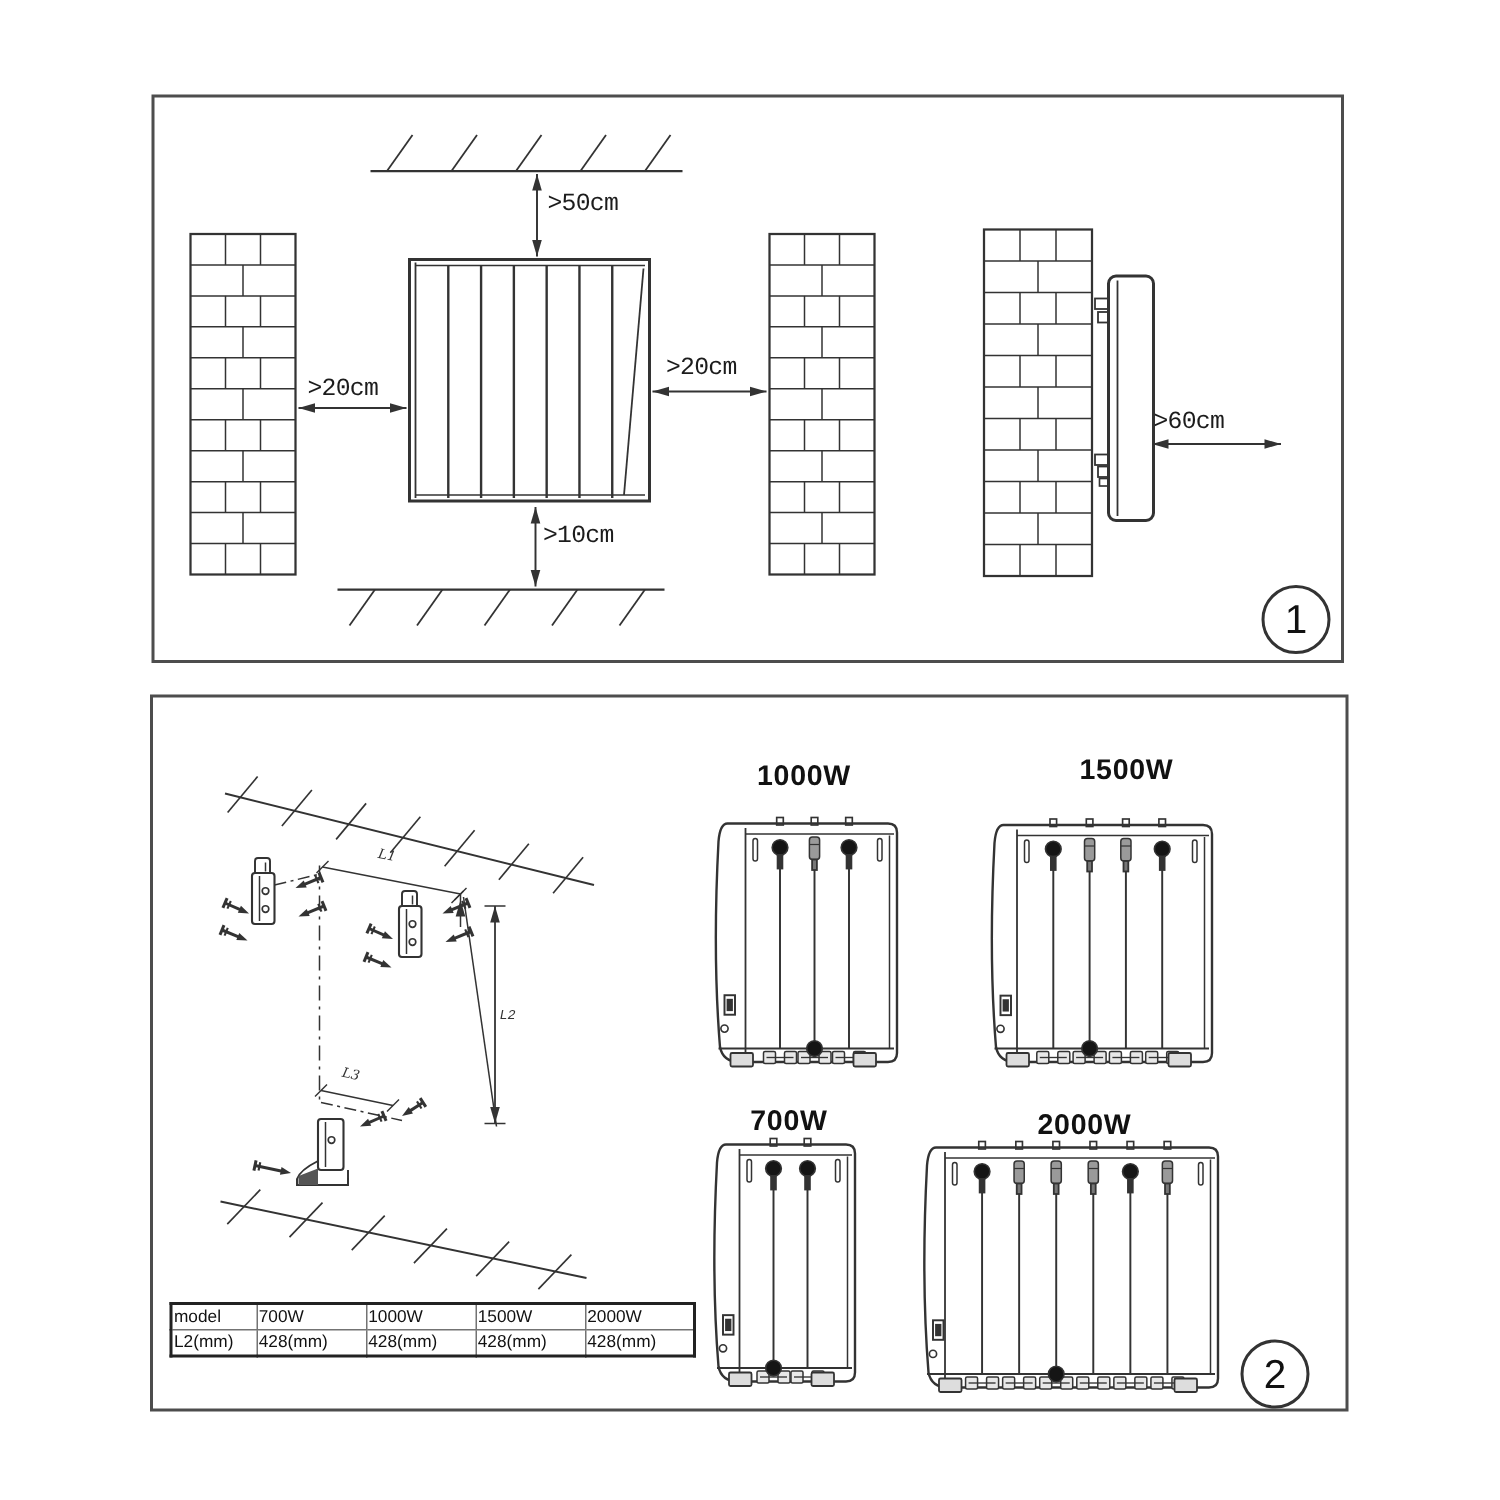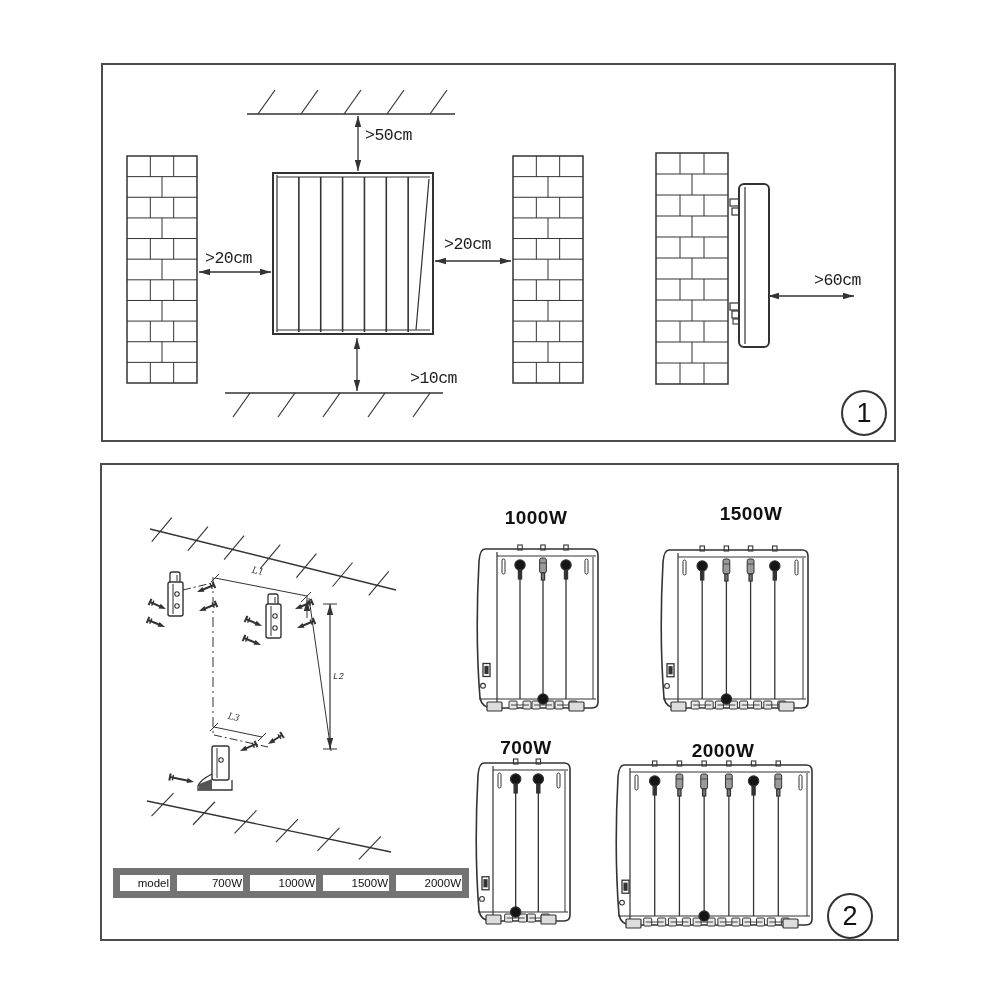--- a/index.html
+++ b/index.html
@@ -12,21 +12,21 @@
   .dim-label{position:absolute;font-family:"Liberation Mono",monospace;font-size:16.5px;
              letter-spacing:-0.5px;color:#1c1c1c;white-space:nowrap;}
   .unit-label{position:absolute;width:90px;text-align:center;font-size:19px;font-weight:600;
               letter-spacing:0.5px;color:#111;}
   .lref{position:absolute;font-family:"DejaVu Serif",serif;font-style:italic;font-size:9px;color:#333;}
   .badge{position:absolute;width:42px;height:42px;border:2px solid #333;border-radius:50%;
          display:flex;align-items:center;justify-content:center;font-size:27px;color:#111;
          font-family:"Liberation Sans",sans-serif;background:#fff;}
   .dims{position:absolute;left:113px;top:868px;border-collapse:collapse;background:#fff;
         font-size:11.5px;color:#111;table-layout:fixed;}
-  .dims td{border:7px solid #737373;text-align:right;height:16px;padding:0 1px;white-space:nowrap;}
+  .dims td{border:1px solid #737373;text-align:left;height:16px;padding:0 1px;white-space:nowrap;}
   .dims{border:2px solid #222;}
   .dims col.c0{width:57px;} .dims col.cn{width:73px;}
 </style>
 </head>
 <body>
 
 <div class="stage">
 
   <div class="panel p1"></div>
   <div class="panel p2"></div>
@@ -449,22 +449,22 @@
         <circle cx="704.1428571428571" cy="916" r="5.2" stroke="#333333" stroke-width="1.1" fill="#151515"></circle>
         <rect x="622" y="880.2" width="7" height="13" rx="0" stroke="#333333" stroke-width="1.3" fill="none"></rect>
         <rect x="624" y="883.2" width="3" height="7" rx="0" stroke="#333333" stroke-width="1.2" fill="#333"></rect>
         <circle cx="622" cy="902.6" r="2.4" stroke="#333333" stroke-width="1.1" fill="none"></circle>
       </g>
     </svg>
 
   <div class="dim-label" style="left:365px;top:126px;">&gt;50cm</div>
   <div class="dim-label" style="left:205px;top:249px;">&gt;20cm</div>
   <div class="dim-label" style="left:444px;top:235px;">&gt;20cm</div>
-  <div class="dim-label" style="left:362px;top:369px;margin-left:48px;">&gt;10cm</div>
-  <div class="dim-label" style="left:769px;top:271px;margin-left:45px;">&gt;60cm</div>
+  <div class="dim-label" style="left:362px;top:347px;">&gt;10cm</div>
+  <div class="dim-label" style="left:769px;top:271px;">&gt;60cm</div>
 
   <div class="badge" style="left:841px;top:390px;">
     <span>1</span>
   </div>
 
   <div class="lref" style="left:252px;top:566px;transform:rotate(11deg);">L1</div>
   <div class="lref" style="left:333px;top:672px;font-family:Liberation Mono, monospace;">L2</div>
   <div class="lref" style="left:228px;top:712px;transform:rotate(12deg);">L3</div>
 
   <div class="unit-label" style="left:491px;top:507px;">1000W</div>
@@ -485,15 +485,22 @@
         <col class="cn">
       </colgroup>
     <tbody>
         <tr>
       <td>model</td>
       <td>700W</td>
       <td>1000W</td>
       <td>1500W</td>
       <td>2000W</td>
     </tr>
+    <tr>
+      <td>L2(mm)</td>
+      <td>428(mm)</td>
+      <td>428(mm)</td>
+      <td>428(mm)</td>
+      <td>428(mm)</td>
+    </tr>
   </tbody>
     </table>
 </div>
 
 </body></html>

